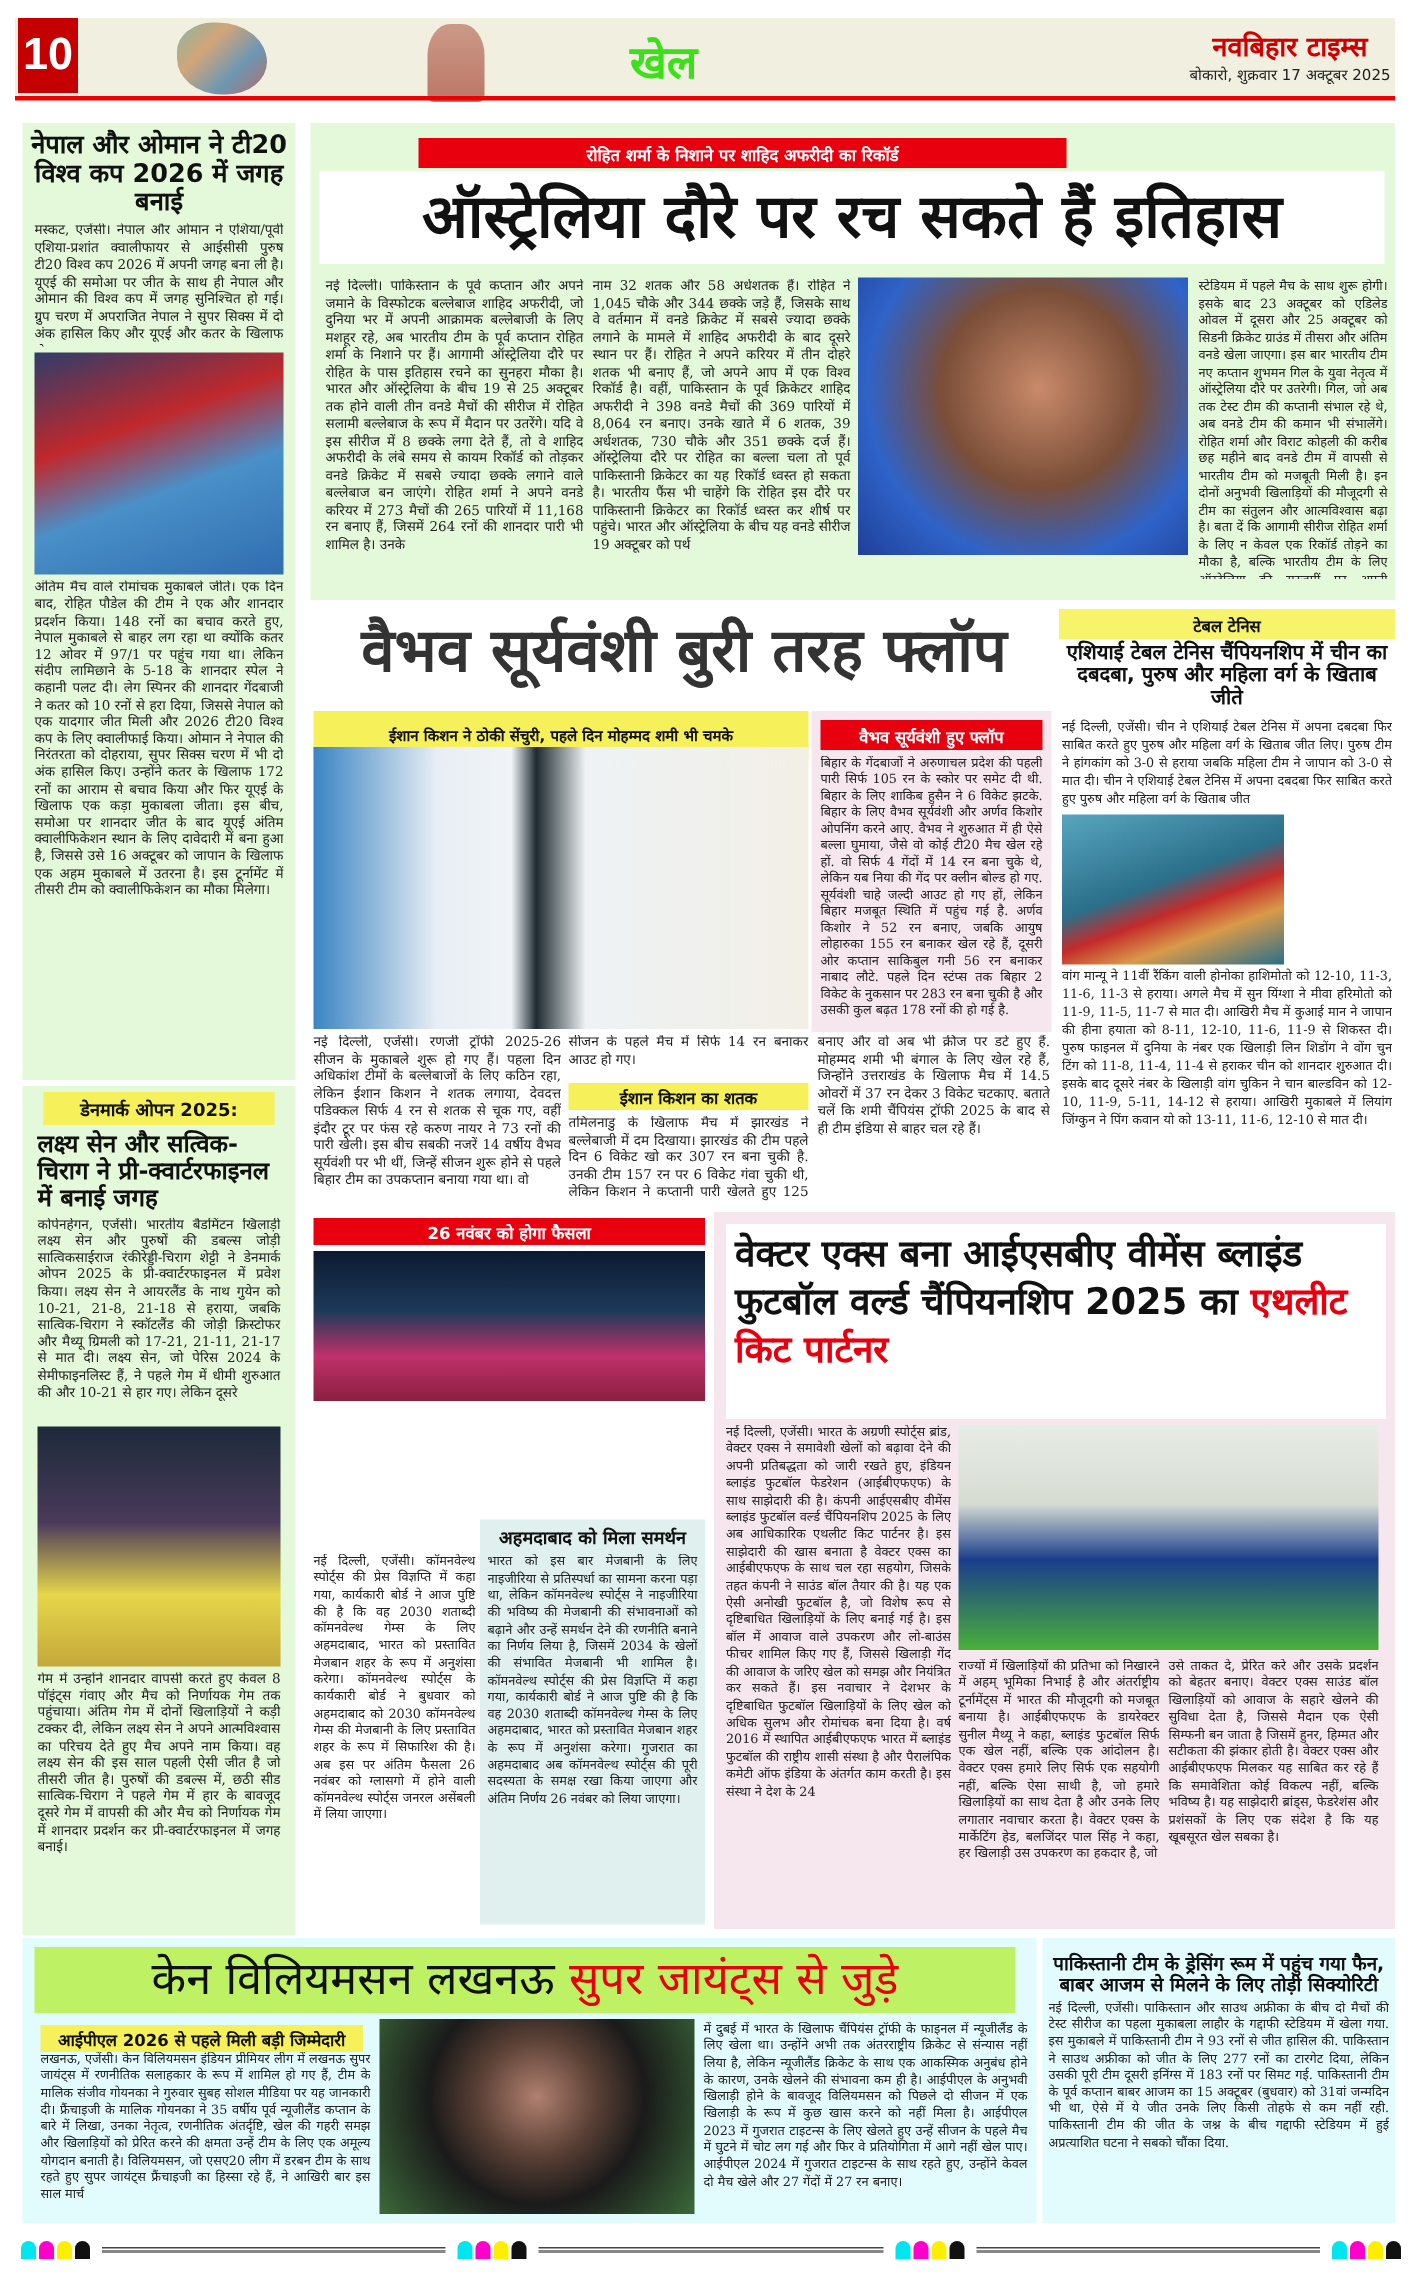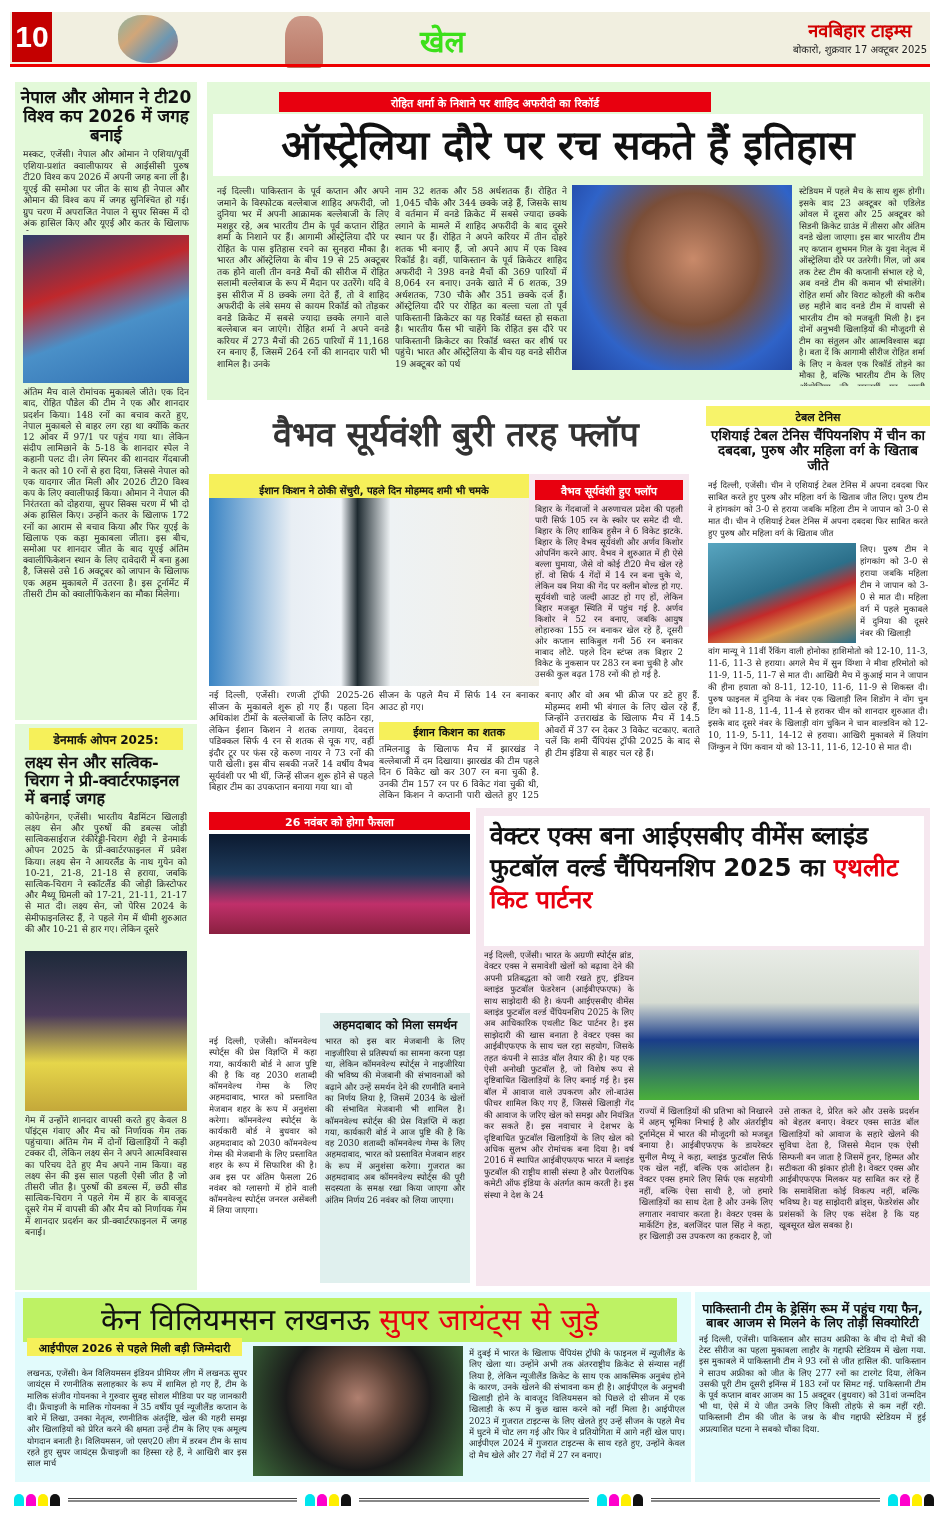--- a/index.html
+++ b/index.html
@@ -59,41 +59,40 @@
   <div class="red-strap abs" style="left:72px;top:10px;width:432px;height:20px">रोहित शर्मा के निशाने पर शाहिद अफरीदी का रिकॉर्ड</div>
   <div class="abs" style="left:6px;top:32px;width:710px;height:62px;background:#fff"></div>
   <div class="hl abs" style="left:6px;top:34px;width:710px;font-size:40px;line-height:58px">ऑस्ट्रेलिया दौरे पर रच सकते हैं इतिहास</div>
   <div class="col-text abs" style="left:10px;top:104px;width:172px;height:200px;font-size:9px;line-height:11.5px">नई दिल्ली। पाकिस्तान के पूर्व कप्तान और अपने जमाने के विस्फोटक बल्लेबाज शाहिद अफरीदी, जो दुनिया भर में अपनी आक्रामक बल्लेबाजी के लिए मशहूर रहे, अब भारतीय टीम के पूर्व कप्तान रोहित शर्मा के निशाने पर हैं। आगामी ऑस्ट्रेलिया दौरे पर रोहित के पास इतिहास रचने का सुनहरा मौका है। भारत और ऑस्ट्रेलिया के बीच 19 से 25 अक्टूबर तक होने वाली तीन वनडे मैचों की सीरीज में रोहित सलामी बल्लेबाज के रूप में मैदान पर उतरेंगे। यदि वे इस सीरीज में 8 छक्के लगा देते हैं, तो वे शाहिद अफरीदी के लंबे समय से कायम रिकॉर्ड को तोड़कर वनडे क्रिकेट में सबसे ज्यादा छक्के लगाने वाले बल्लेबाज बन जाएंगे। रोहित शर्मा ने अपने वनडे करियर में 273 मैचों की 265 पारियों में 11,168 रन बनाए हैं, जिसमें 264 रनों की शानदार पारी भी शामिल है। उनके</div>
   <div class="col-text abs" style="left:188px;top:104px;width:172px;height:200px;font-size:9px;line-height:11.5px">नाम 32 शतक और 58 अर्धशतक हैं। रोहित ने 1,045 चौके और 344 छक्के जड़े हैं, जिसके साथ वे वर्तमान में वनडे क्रिकेट में सबसे ज्यादा छक्के लगाने के मामले में शाहिद अफरीदी के बाद दूसरे स्थान पर हैं। रोहित ने अपने करियर में तीन दोहरे शतक भी बनाए हैं, जो अपने आप में एक विश्व रिकॉर्ड है। वहीं, पाकिस्तान के पूर्व क्रिकेटर शाहिद अफरीदी ने 398 वनडे मैचों की 369 पारियों में 8,064 रन बनाए। उनके खाते में 6 शतक, 39 अर्धशतक, 730 चौके और 351 छक्के दर्ज हैं। ऑस्ट्रेलिया दौरे पर रोहित का बल्ला चला तो पूर्व पाकिस्तानी क्रिकेटर का यह रिकॉर्ड ध्वस्त हो सकता है। भारतीय फैंस भी चाहेंगे कि रोहित इस दौरे पर पाकिस्तानी क्रिकेटर का रिकॉर्ड ध्वस्त कर शीर्ष पर पहुंचे। भारत और ऑस्ट्रेलिया के बीच यह वनडे सीरीज 19 अक्टूबर को पर्थ</div>
   <div class="photo abs" style="left:365px;top:103px;width:220px;height:185px;background:radial-gradient(circle at 55% 40%,#c98a6a 0%,#7a4e38 40%,#2f63c8 70%,#1f3f98 100%)"></div>
   <div class="col-text abs" style="left:592px;top:104px;width:126px;height:200px;font-size:8.5px;line-height:11.5px">स्टेडियम में पहले मैच के साथ शुरू होगी। इसके बाद 23 अक्टूबर को एडिलेड ओवल में दूसरा और 25 अक्टूबर को सिडनी क्रिकेट ग्राउंड में तीसरा और अंतिम वनडे खेला जाएगा। इस बार भारतीय टीम नए कप्तान शुभमन गिल के युवा नेतृत्व में ऑस्ट्रेलिया दौरे पर उतरेगी। गिल, जो अब तक टेस्ट टीम की कप्तानी संभाल रहे थे, अब वनडे टीम की कमान भी संभालेंगे। रोहित शर्मा और विराट कोहली की करीब छह महीने बाद वनडे टीम में वापसी से भारतीय टीम को मजबूती मिली है। इन दोनों अनुभवी खिलाड़ियों की मौजूदगी से टीम का संतुलन और आत्मविश्वास बढ़ा है। बता दें कि आगामी सीरीज रोहित शर्मा के लिए न केवल एक रिकॉर्ड तोड़ने का मौका है, बल्कि भारतीय टीम के लिए ऑस्ट्रेलिया की सरजमीं पर अपनी बादशाहत साबित करने का भी अवसर है।</div>
 </div>
 
 <div class="abs" style="left:207px;top:404px;width:495px;height:400px;background:#fff">
-  <div class="hl abs" style="left:4px;top:4px;width:490px;font-size:34px;color:#333;line-height:52px">वैभव सूर्यवंशी बुरी तरह फ्लॉप</div>
+  <div class="hl abs" style="left:4px;top:4px;width:490px;font-size:40px;color:#333;line-height:52px">वैभव सूर्यवंशी बुरी तरह फ्लॉप</div>
   <div class="yel-strap abs" style="left:2px;top:70px;width:330px;height:32px;font-size:10px">ईशान किशन ने ठोकी सेंचुरी, पहले दिन मोहम्मद शमी भी चमके</div>
   <div class="photo abs" style="left:2px;top:94px;width:330px;height:188px;background:linear-gradient(90deg,#3a84c4 0%,#e8eef4 25%,#f0f4f8 40%,#1e2a30 45%,#eef2f4 55%,#f2efe6 100%)"></div>
   <div class="col-text abs" style="left:2px;top:286px;width:165px;height:112px;font-size:9px;line-height:11.5px">नई दिल्ली, एजेंसी। रणजी ट्रॉफी 2025-26 सीजन के मुकाबले शुरू हो गए हैं। पहला दिन अधिकांश टीमों के बल्लेबाजों के लिए कठिन रहा, लेकिन ईशान किशन ने शतक लगाया, देवदत्त पडिक्कल सिर्फ 4 रन से शतक से चूक गए, वहीं इंदौर टूर पर फंस रहे करुण नायर ने 73 रनों की पारी खेली। इस बीच सबकी नजरें 14 वर्षीय वैभव सूर्यवंशी पर भी थीं, जिन्हें सीजन शुरू होने से पहले बिहार टीम का उपकप्तान बनाया गया था। वो</div>
   <div class="col-text abs" style="left:172px;top:286px;width:160px;height:28px;font-size:9px;line-height:11.5px">सीजन के पहले मैच में सिर्फ 14 रन बनाकर आउट हो गए।</div>
   <div class="yel-strap abs" style="left:172px;top:318px;width:160px;height:18px;font-size:11px">ईशान किशन का शतक</div>
   <div class="col-text abs" style="left:172px;top:340px;width:160px;height:58px;font-size:9px;line-height:11.5px">तमिलनाडु के खिलाफ मैच में झारखंड ने बल्लेबाजी में दम दिखाया। झारखंड की टीम पहले दिन 6 विकेट खो कर 307 रन बना चुकी है. उनकी टीम 157 रन पर 6 विकेट गंवा चुकी थी, लेकिन किशन ने कप्तानी पारी खेलते हुए 125 रन</div>
   <div class="col-text abs" style="left:338px;top:286px;width:155px;height:112px;font-size:9px;line-height:11.5px">बनाए और वो अब भी क्रीज पर डटे हुए हैं. मोहम्मद शमी भी बंगाल के लिए खेल रहे हैं, जिन्होंने उत्तराखंड के खिलाफ मैच में 14.5 ओवरों में 37 रन देकर 3 विकेट चटकाए. बताते चलें कि शमी चैंपियंस ट्रॉफी 2025 के बाद से ही टीम इंडिया से बाहर चल रहे हैं।</div>
-  <div class="abs pink-bg" style="left:322px;top:70px;width:160px;height:153px">
+  <div class="abs pink-bg" style="left:334px;top:70px;width:160px;height:214px">
     <div class="red-strap" style="margin:6px 6px 4px;height:20px;font-size:11px">वैभव सूर्यवंशी हुए फ्लॉप</div>
     <div class="col-text" style="margin:0 6px;height:180px;font-size:8.5px;line-height:11px">बिहार के गेंदबाजों ने अरुणाचल प्रदेश की पहली पारी सिर्फ 105 रन के स्कोर पर समेट दी थी. बिहार के लिए शाकिब हुसैन ने 6 विकेट झटके. बिहार के लिए वैभव सूर्यवंशी और अर्णव किशोर ओपनिंग करने आए. वैभव ने शुरुआत में ही ऐसे बल्ला घुमाया, जैसे वो कोई टी20 मैच खेल रहे हों. वो सिर्फ 4 गेंदों में 14 रन बना चुके थे, लेकिन यब निया की गेंद पर क्लीन बोल्ड हो गए. सूर्यवंशी चाहे जल्दी आउट हो गए हों, लेकिन बिहार मजबूत स्थिति में पहुंच गई है. अर्णव किशोर ने 52 रन बनाए, जबकि आयुष लोहारुका 155 रन बनाकर खेल रहे हैं, दूसरी ओर कप्तान साकिबुल गनी 56 रन बनाकर नाबाद लौटे. पहले दिन स्टंप्स तक बिहार 2 विकेट के नुकसान पर 283 रन बना चुकी है और उसकी कुल बढ़त 178 रनों की हो गई है.</div>
   </div>
 </div>
 
 <div class="abs" style="left:706px;top:404px;width:224px;height:400px;background:#fff">
   <div class="yel-strap" style="margin:2px 0 1px;height:20px;background:#f7f36a">टेबल टेनिस</div>
   <div class="hl" style="font-size:13.5px;margin:2px 2px 6px">एशियाई टेबल टेनिस चैंपियनशिप में चीन का दबदबा, पुरुष और महिला वर्ग के खिताब जीते</div>
   <div class="col-text" style="margin:0 2px;height:62px;font-size:8.5px;line-height:12px">नई दिल्ली, एजेंसी। चीन ने एशियाई टेबल टेनिस में अपना दबदबा फिर साबित करते हुए पुरुष और महिला वर्ग के खिताब जीत लिए। पुरुष टीम ने हांगकांग को 3-0 से हराया जबकि महिला टीम ने जापान को 3-0 से मात दी। चीन ने एशियाई टेबल टेनिस में अपना दबदबा फिर साबित करते हुए पुरुष और महिला वर्ग के खिताब जीत</div>
   <div style="display:flex;gap:4px;margin:2px 2px">
     <div class="photo" style="width:148px;height:100px;background:linear-gradient(160deg,#58a5c0 0%,#2b6f8a 45%,#c42a2a 60%,#d99a4a 75%,#2b6f8a 100%)"></div>
-    <div class="col-text" style="width:68px;height:100px;font-size:8.5px;line-height:12px">लिए। पुरुष टीम ने हांगकांग को 3-0 से हराया जबकि महिला टीम ने जापान को 3-0 से मात दी। महिला वर्ग में पहले मुकाबले में दुनिया की दूसरे नंबर की खिलाड़ी</div>
   </div>
   <div class="col-text" style="margin:2px 2px;height:118px;font-size:8.5px;line-height:12px">वांग मान्यू ने 11वीं रैंकिंग वाली होनोका हाशिमोतो को 12-10, 11-3, 11-6, 11-3 से हराया। अगले मैच में सुन यिंग्शा ने मीवा हरिमोतो को 11-9, 11-5, 11-7 से मात दी। आखिरी मैच में कुआई मान ने जापान की हीना हयाता को 8-11, 12-10, 11-6, 11-9 से शिकस्त दी। पुरुष फाइनल में दुनिया के नंबर एक खिलाड़ी लिन शिडोंग ने वोंग चुन टिंग को 11-8, 11-4, 11-4 से हराकर चीन को शानदार शुरुआत दी। इसके बाद दूसरे नंबर के खिलाड़ी वांग चुकिन ने चान बाल्डविन को 12-10, 11-9, 5-11, 14-12 से हराया। आखिरी मुकाबले में लियांग जिंग्कुन ने पिंग कवान यो को 13-11, 11-6, 12-10 से मात दी।</div>
 </div>
 
 <div class="abs" style="left:207px;top:808px;width:265px;height:478px;background:#fff">
   <div class="red-strap" style="margin:4px 2px;height:18px">26 नवंबर को होगा फैसला</div>
   <div class="photo" style="margin:0 2px;height:100px;background:linear-gradient(180deg,#0c1a30 0%,#1d3a5a 40%,#c0306a 70%,#8a2040 100%)"></div>
   <div class="col-text abs" style="left:2px;top:228px;width:108px;height:245px;font-size:8.5px;line-height:11.3px">नई दिल्ली, एजेंसी। कॉमनवेल्थ स्पोर्ट्स की प्रेस विज्ञप्ति में कहा गया, कार्यकारी बोर्ड ने आज पुष्टि की है कि वह 2030 शताब्दी कॉमनवेल्थ गेम्स के लिए अहमदाबाद, भारत को प्रस्तावित मेजबान शहर के रूप में अनुशंसा करेगा। कॉमनवेल्थ स्पोर्ट्स के कार्यकारी बोर्ड ने बुधवार को अहमदाबाद को 2030 कॉमनवेल्थ गेम्स की मेजबानी के लिए प्रस्तावित शहर के रूप में सिफारिश की है। अब इस पर अंतिम फैसला 26 नवंबर को ग्लासगो में होने वाली कॉमनवेल्थ स्पोर्ट्स जनरल असेंबली में लिया जाएगा।</div>
   <div class="abs" style="left:113px;top:205px;width:150px;height:270px;background:#e0f0ee">
     <div class="hl" style="font-size:12px;margin:6px 4px 4px">अहमदाबाद को मिला समर्थन</div>
@@ -108,21 +107,21 @@
   <div class="col-text abs" style="left:8px;top:142px;width:150px;height:326px;font-size:8.5px;line-height:11.4px">नई दिल्ली, एजेंसी। भारत के अग्रणी स्पोर्ट्स ब्रांड, वेक्टर एक्स ने समावेशी खेलों को बढ़ावा देने की अपनी प्रतिबद्धता को जारी रखते हुए, इंडियन ब्लाइंड फुटबॉल फेडरेशन (आईबीएफएफ) के साथ साझेदारी की है। कंपनी आईएसबीए वीमेंस ब्लाइंड फुटबॉल वर्ल्ड चैंपियनशिप 2025 के लिए अब आधिकारिक एथलीट किट पार्टनर है। इस साझेदारी की खास बनाता है वेक्टर एक्स का आईबीएफएफ के साथ चल रहा सहयोग, जिसके तहत कंपनी ने साउंड बॉल तैयार की है। यह एक ऐसी अनोखी फुटबॉल है, जो विशेष रूप से दृष्टिबाधित खिलाड़ियों के लिए बनाई गई है। इस बॉल में आवाज वाले उपकरण और लो-बाउंस फीचर शामिल किए गए हैं, जिससे खिलाड़ी गेंद की आवाज के जरिए खेल को समझ और नियंत्रित कर सकते हैं। इस नवाचार ने देशभर के दृष्टिबाधित फुटबॉल खिलाड़ियों के लिए खेल को अधिक सुलभ और रोमांचक बना दिया है। वर्ष 2016 में स्थापित आईबीएफएफ भारत में ब्लाइंड फुटबॉल की राष्ट्रीय शासी संस्था है और पैरालंपिक कमेटी ऑफ इंडिया के अंतर्गत काम करती है। इस संस्था ने देश के 24</div>
   <div class="photo abs" style="left:163px;top:142px;width:280px;height:150px;background:linear-gradient(180deg,#e8ece6 0%,#d6dcd2 35%,#1a3d8a 60%,#4ab03a 100%)"></div>
   <div class="col-text abs" style="left:163px;top:298px;width:134px;height:170px;font-size:8.5px;line-height:11.4px">राज्यों में खिलाड़ियों की प्रतिभा को निखारने में अहम् भूमिका निभाई है और अंतर्राष्ट्रीय टूर्नामेंट्स में भारत की मौजूदगी को मजबूत बनाया है। आईबीएफएफ के डायरेक्टर सुनील मैथ्यू ने कहा, ब्लाइंड फुटबॉल सिर्फ एक खेल नहीं, बल्कि एक आंदोलन है। वेक्टर एक्स हमारे लिए सिर्फ एक सहयोगी नहीं, बल्कि ऐसा साथी है, जो हमारे खिलाड़ियों का साथ देता है और उनके लिए लगातार नवाचार करता है। वेक्टर एक्स के मार्केटिंग हेड, बलजिंदर पाल सिंह ने कहा, हर खिलाड़ी उस उपकरण का हकदार है, जो</div>
   <div class="col-text abs" style="left:303px;top:298px;width:140px;height:170px;font-size:8.5px;line-height:11.4px">उसे ताकत दे, प्रेरित करे और उसके प्रदर्शन को बेहतर बनाए। वेक्टर एक्स साउंड बॉल खिलाड़ियों को आवाज के सहारे खेलने की सुविधा देता है, जिससे मैदान एक ऐसी सिम्फनी बन जाता है जिसमें हुनर, हिम्मत और सटीकता की झंकार होती है। वेक्टर एक्स और आईबीएफएफ मिलकर यह साबित कर रहे हैं कि समावेशिता कोई विकल्प नहीं, बल्कि भविष्य है। यह साझेदारी ब्रांड्स, फेडरेशंस और प्रशंसकों के लिए एक संदेश है कि यह खूबसूरत खेल सबका है।</div>
 </div>
 
 <div class="abs cyan-bg" style="left:15px;top:1292px;width:676px;height:190px">
   <div class="abs" style="left:8px;top:6px;width:654px;height:44px;background:#bef264">
     <div class="hl" style="font-size:30px;font-weight:normal;line-height:44px"><span>केन विलियमसन लखनऊ</span> <span style="color:#e8000f">सुपर जायंट्स से जुड़े</span></div>
   </div>
-  <div class="yel-strap abs" style="left:12px;top:46px;width:215px;height:18px;font-size:11px">आईपीएल 2026 से पहले मिली बड़ी जिम्मेदारी</div>
+  <div class="yel-strap abs" style="left:12px;top:58px;width:215px;height:18px;font-size:11px">आईपीएल 2026 से पहले मिली बड़ी जिम्मेदारी</div>
   <div class="col-text abs" style="left:12px;top:76px;width:220px;height:108px;font-size:8.5px;line-height:11.3px">लखनऊ, एजेंसी। केन विलियमसन इंडियन प्रीमियर लीग में लखनऊ सुपर जायंट्स में रणनीतिक सलाहकार के रूप में शामिल हो गए हैं, टीम के मालिक संजीव गोयनका ने गुरुवार सुबह सोशल मीडिया पर यह जानकारी दी। फ्रैंचाइजी के मालिक गोयनका ने 35 वर्षीय पूर्व न्यूजीलैंड कप्तान के बारे में लिखा, उनका नेतृत्व, रणनीतिक अंतर्दृष्टि, खेल की गहरी समझ और खिलाड़ियों को प्रेरित करने की क्षमता उन्हें टीम के लिए एक अमूल्य योगदान बनाती है। विलियमसन, जो एसए20 लीग में डरबन टीम के साथ रहते हुए सुपर जायंट्स फ्रैंचाइजी का हिस्सा रहे हैं, ने आखिरी बार इस साल मार्च</div>
   <div class="photo abs" style="left:238px;top:54px;width:210px;height:130px;background:radial-gradient(circle at 50% 40%,#b08070 0%,#5a4035 30%,#1a1a1a 55%,#3c6a3a 100%)"></div>
   <div class="col-text abs" style="left:454px;top:56px;width:216px;height:128px;font-size:8.5px;line-height:11.3px">में दुबई में भारत के खिलाफ चैंपियंस ट्रॉफी के फाइनल में न्यूजीलैंड के लिए खेला था। उन्होंने अभी तक अंतरराष्ट्रीय क्रिकेट से संन्यास नहीं लिया है, लेकिन न्यूजीलैंड क्रिकेट के साथ एक आकस्मिक अनुबंध होने के कारण, उनके खेलने की संभावना कम ही है। आईपीएल के अनुभवी खिलाड़ी होने के बावजूद विलियमसन को पिछले दो सीजन में एक खिलाड़ी के रूप में कुछ खास करने को नहीं मिला है। आईपीएल 2023 में गुजरात टाइटन्स के लिए खेलते हुए उन्हें सीजन के पहले मैच में घुटने में चोट लग गई और फिर वे प्रतियोगिता में आगे नहीं खेल पाए। आईपीएल 2024 में गुजरात टाइटन्स के साथ रहते हुए, उन्होंने केवल दो मैच खेले और 27 गेंदों में 27 रन बनाए।</div>
 </div>
 
 <div class="abs cyan-bg" style="left:695px;top:1292px;width:235px;height:190px">
   <div class="hl" style="font-size:12.5px;margin:10px 4px 4px">पाकिस्तानी टीम के ड्रेसिंग रूम में पहुंच गया फैन, बाबर आजम से मिलने के लिए तोड़ी सिक्योरिटी</div>
   <div class="col-text" style="margin:0 4px;height:118px;font-size:8.5px;line-height:11.2px">नई दिल्ली, एजेंसी। पाकिस्तान और साउथ अफ्रीका के बीच दो मैचों की टेस्ट सीरीज का पहला मुकाबला लाहौर के गद्दाफी स्टेडियम में खेला गया. इस मुकाबले में पाकिस्तानी टीम ने 93 रनों से जीत हासिल की. पाकिस्तान ने साउथ अफ्रीका को जीत के लिए 277 रनों का टारगेट दिया, लेकिन उसकी पूरी टीम दूसरी इनिंग्स में 183 रनों पर सिमट गई. पाकिस्तानी टीम के पूर्व कप्तान बाबर आजम का 15 अक्टूबर (बुधवार) को 31वां जन्मदिन भी था, ऐसे में ये जीत उनके लिए किसी तोहफे से कम नहीं रही. पाकिस्तानी टीम की जीत के जश्न के बीच गद्दाफी स्टेडियम में हुई अप्रत्याशित घटना ने सबको चौंका दिया.</div>
 </div>
 

